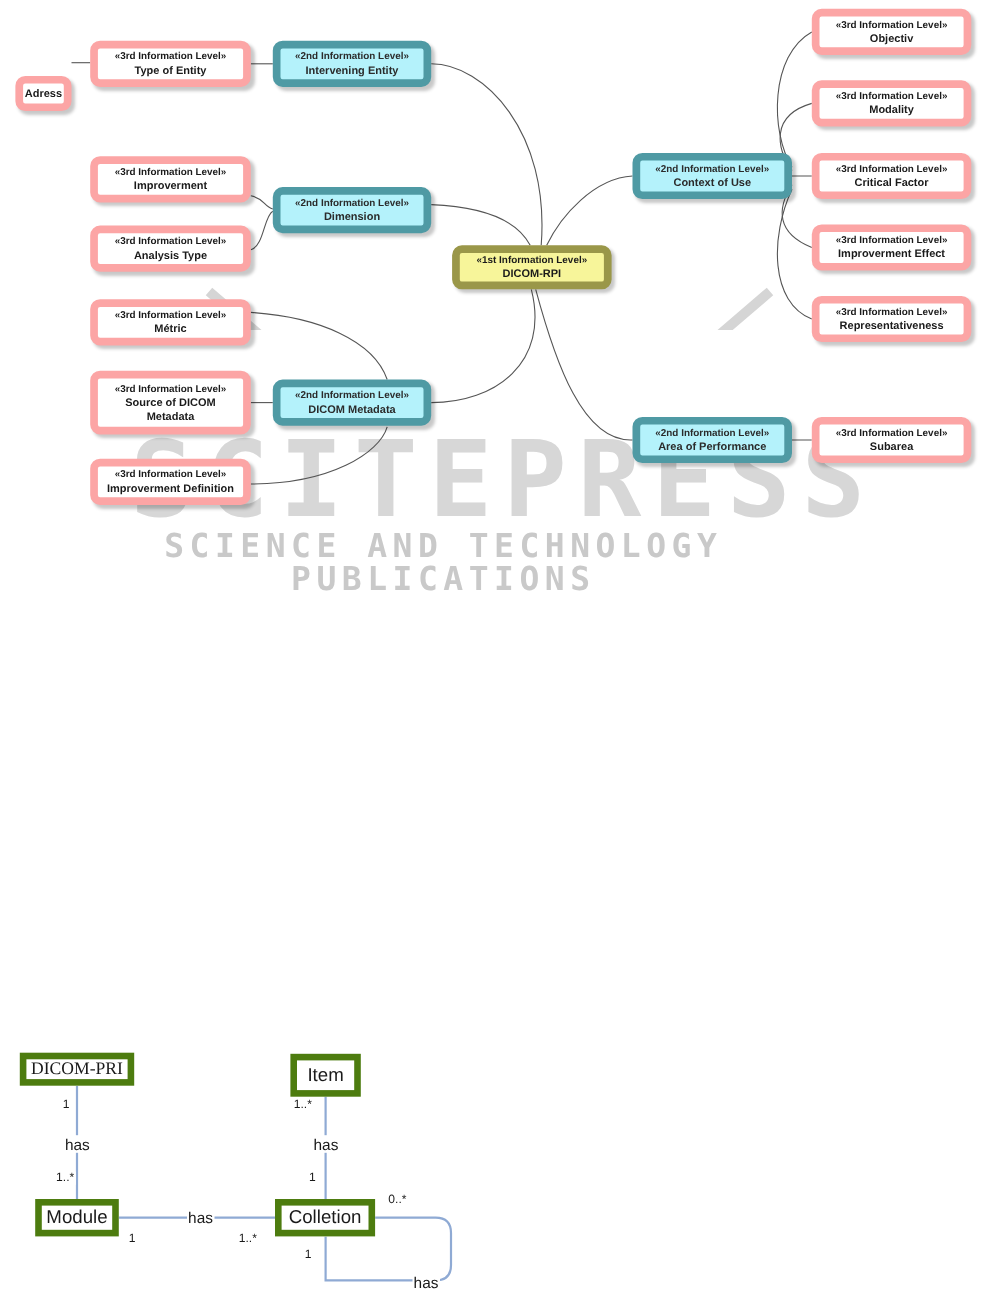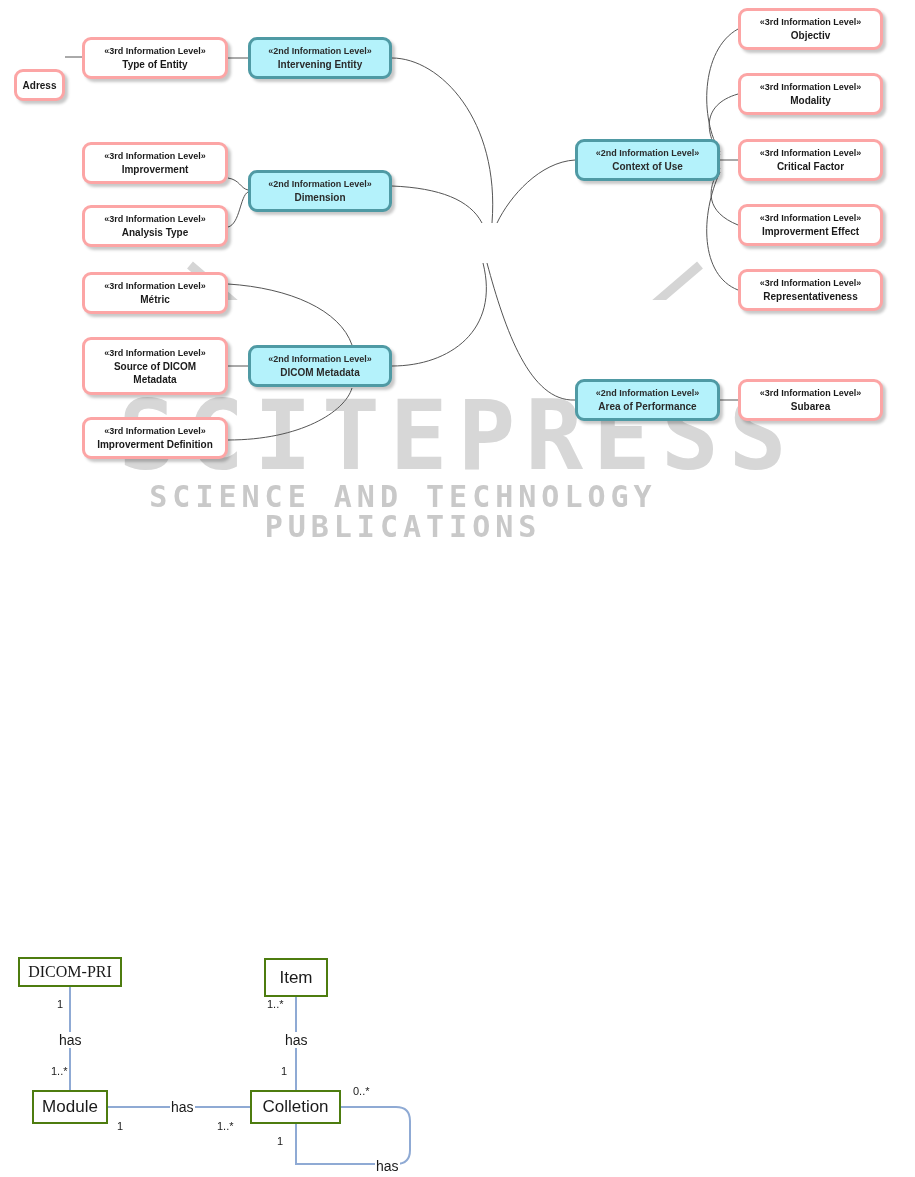--- a/index.html
+++ b/index.html
@@ -17,38 +17,38 @@
             font-family:"DejaVu Sans Mono","Liberation Mono",monospace;
             font-size:30px;font-weight:700;letter-spacing:5px;
             color:#c9c9c9;line-height:1;}
   #wm-book{position:absolute;left:0;top:0;width:915px;height:300px;z-index:0;
            pointer-events:none;}
 
   
   #mindmap{position:absolute;left:0;top:0;width:915px;height:480px;z-index:2;}
   #edges{position:absolute;left:0;top:0;width:915px;height:480px;z-index:1;}
 
-  .node{position:absolute;box-sizing:border-box;border:3px solid #fca5a5;
+  .node{position:absolute;box-sizing:border-box;border:7px solid #fca5a5;
         border-radius:9px;background:#ffffff;
         box-shadow:3px 3px 3px rgba(0,0,0,0.22);
         display:flex;flex-direction:column;align-items:center;
         justify-content:center;z-index:3;}
   .node .l1{font-size:9px;font-weight:bold;color:#1a1a1a;line-height:13px;
             white-space:nowrap;}
   .node .l2{font-size:10px;font-weight:bold;color:#1a1a1a;line-height:13px;
             text-align:center;}
   .lvl2{background:#b4f2fb;border-color:#4f9aa4;}
   .lvl2 .l1,.lvl2 .l2{color:#2b2b2b;}
   .lvl1{background:#f7f59a;border-color:#9a9749;}
   .adress{font-size:10px;font-weight:bold;color:#111;margin-top:28px;}
 
   
   #uml{position:absolute;left:0;top:940px;width:460px;height:237px;z-index:2;}
   #uml-edges{position:absolute;left:0;top:0;width:460px;height:237px;}
-  .ubox{position:absolute;box-sizing:border-box;border:2px solid #4d7c0f;
+  .ubox{position:absolute;box-sizing:border-box;border:6px solid #4d7c0f;
         background:#ffffff;display:flex;align-items:center;
         justify-content:center;z-index:2;}
   .ubox span{font-size:17px;color:#1a1a1a;font-family:"Liberation Sans",sans-serif;}
   .ubox.serif span{font-family:"Liberation Serif","DejaVu Serif",serif;font-size:16px;}
   .ulabel{position:absolute;background:#ffffff;font-size:14px;color:#1a1a1a;
           font-family:"Liberation Sans",sans-serif;padding:0 1px;z-index:3;
           white-space:nowrap;}
   .ulabel.card{font-size:11px;}
 </style>
 </head>
@@ -147,20 +147,24 @@
   <div class="node" style="left:82px;top:417px;width:146px;height:42px;">
     <span class="l1">«3rd Information Level»</span>
     <span class="l2">Improverment Definition</span>
   </div>
 
   <div class="node lvl2" style="left:248px;top:345px;width:144px;height:42px;">
     <span class="l1">«2nd Information Level»</span>
     <span class="l2">DICOM Metadata</span>
   </div>
 
+  <div class="node lvl1" style="left:411px;top:223px;width:145px;height:40px;">
+    <span class="l1">«1st Information Level»</span>
+    <span class="l2">DICOM-RPI</span>
+  </div>
 
   <div class="node lvl2" style="left:575px;top:139px;width:145px;height:42px;">
     <span class="l1">«2nd Information Level»</span>
     <span class="l2">Context of Use</span>
   </div>
 
   <div class="node" style="left:738px;top:8px;width:145px;height:42px;">
     <span class="l1">«3rd Information Level»</span>
     <span class="l2">Objectiv</span>
   </div>

